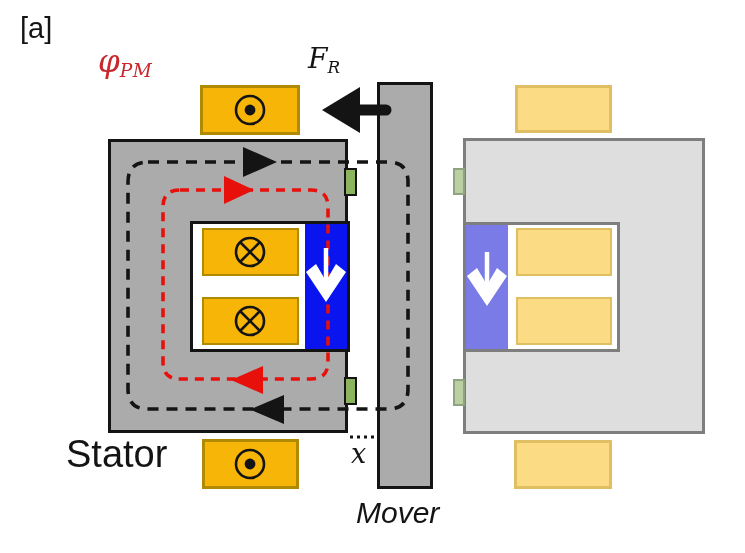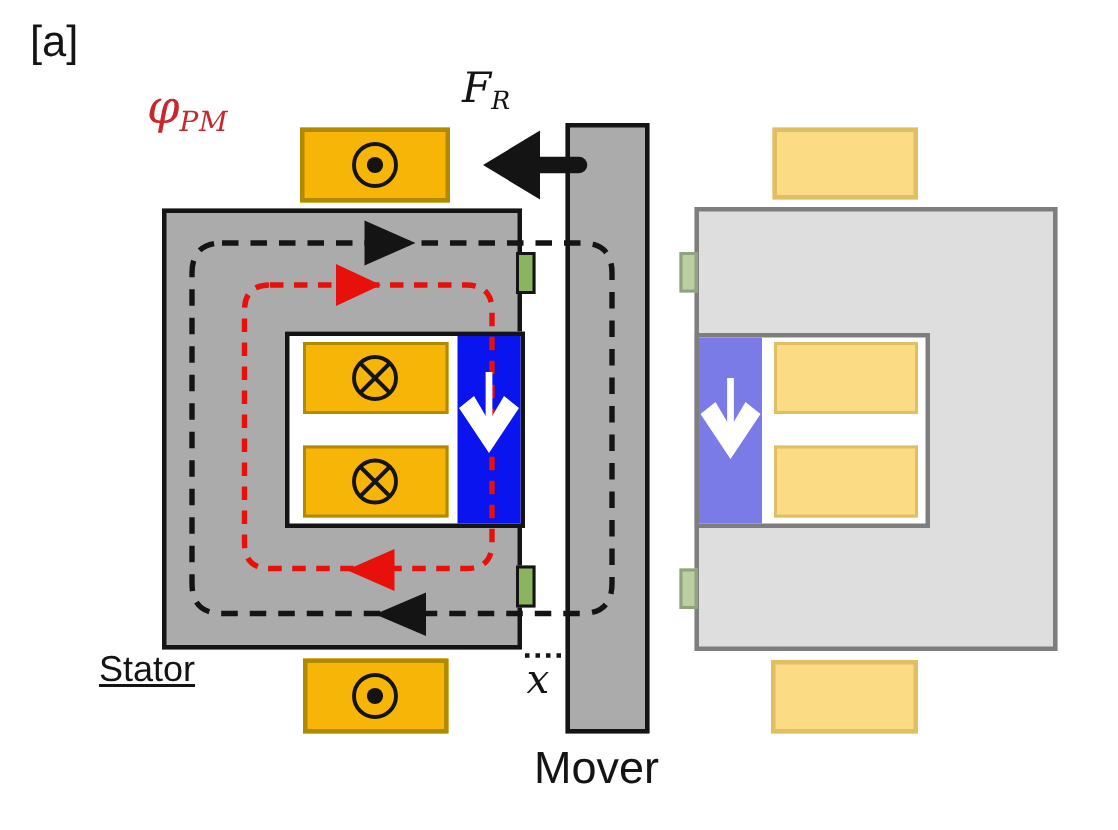--- a/index.html
+++ b/index.html
@@ -31,26 +31,26 @@
   .g-coil-in{background:#FBDC85;border:2px solid #E0BE62;}
   .g-coil-in1{left:516px;top:228px;width:96px;height:48px;}
   .g-coil-in2{left:516px;top:297px;width:96px;height:48px;}
   .g-pad{background:#BACFA2;border:2px solid #90A380;width:12px;height:27px;left:453px;}
   .g-pad1{top:168px;} .g-pad2{top:379px;}
   
   .txt{position:absolute;color:#141414;white-space:nowrap;}
   .fig-tag{left:20px;top:12px;font-size:29px;}
   .serifit{font-family:"DejaVu Serif", serif;font-style:italic;}
   .flux-label{font-size:31px;line-height:1;}
-  .flux-pm{left:98px;top:57px;color:#C7282D;}
+  .flux-pm{left:98px;top:46px;color:#C7282D;}
   .flux-coil{left:92px;top:91px;color:#141414;}
   .sub{font-size:0.60em;font-style:italic;vertical-align:-0.28em;letter-spacing:0.5px;}
   .force-label{left:308px;top:42px;font-size:28px;}
-  .stator-label{left:66px;top:433px;font-size:24px;text-decoration:underline;}
-  .mover-label{left:356px;top:496px;font-size:30px;}
+  .stator-label{left:66px;top:433px;font-size:38px;}
+  .mover-label{left:356px;top:496px;font-size:30px;font-style:italic;}
   .x-label{left:351px;top:438px;font-size:27px;}
   #overlay{position:absolute;left:0;top:0;z-index:10;pointer-events:none;}
 </style>
 </head>
 <body>
 
 <div id="canvas">
 
   <div class="abs g-stator"></div>
   <div class="abs g-notch"></div>

